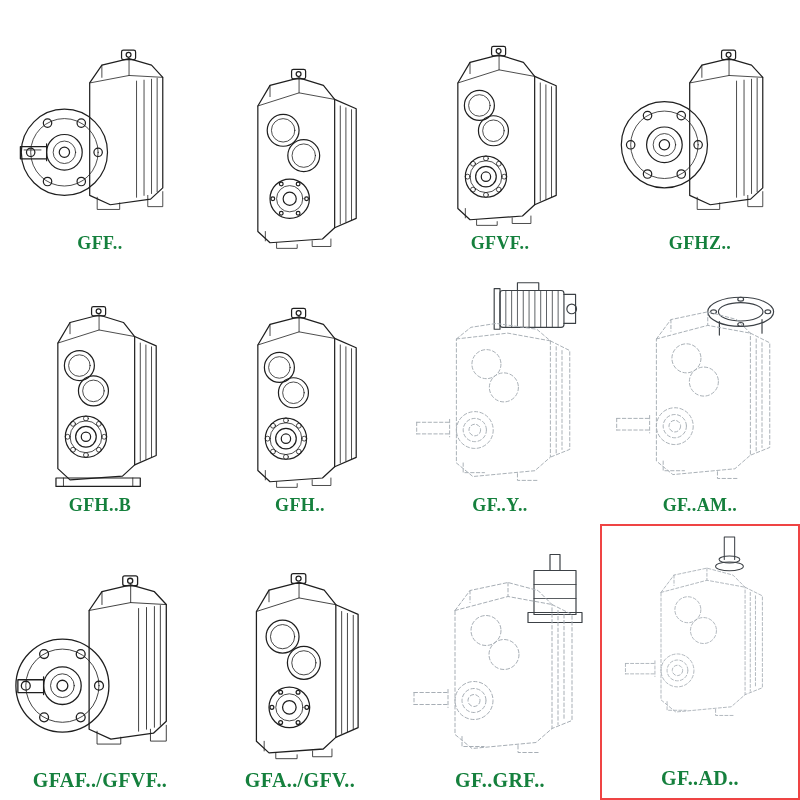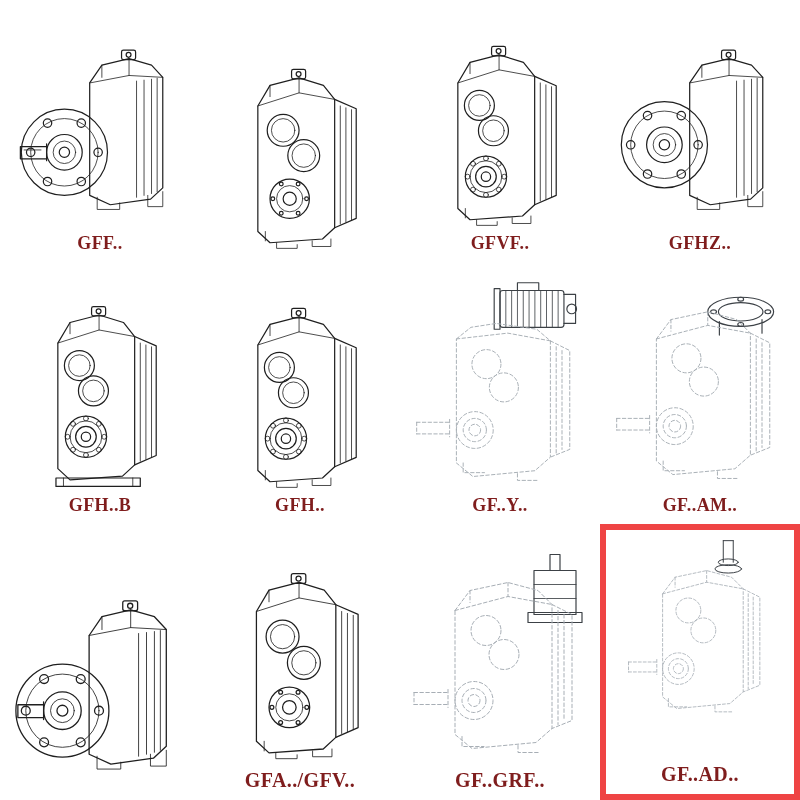--- a/index.html
+++ b/index.html
@@ -1,20 +1,20 @@
 <!DOCTYPE html>
 <html><head>
 <meta charset="utf-8">
 <style>
   html,body{margin:0;padding:0;background:#ffffff;}
   body{width:800px;height:800px;overflow:hidden;}
   .page{width:800px;height:800px;display:grid;grid-template-columns:repeat(4,200px);grid-template-rows:262px 262px 276px;background:#fff;}
   .cell{display:flex;flex-direction:column;align-items:center;justify-content:flex-end;padding:4px 0 8px;box-sizing:border-box;}
-  .cell-boxed{border:6px solid #ef4444;gap:40px;}
-  .cap{font-family:"Liberation Serif",serif;font-weight:700;font-size:18px;color:#7f1d1d;letter-spacing:.4px;margin-top:2px;white-space:nowrap;}
+  .cell-boxed{border:2px solid #ef4444;gap:40px;}
+  .cap{font-family:"Liberation Serif",serif;font-weight:700;font-size:18px;color:#15803d;letter-spacing:.4px;margin-top:2px;white-space:nowrap;}
   .r3 .cap{font-size:20px;}
   svg{display:block;}
   .ln{fill:none;stroke:#1f1f1f;stroke-width:1.3;stroke-linejoin:round;stroke-linecap:round;}
   .tn{stroke-width:.85;}
   .ph{fill:none;stroke:#a7aeb5;stroke-width:1;stroke-dasharray:3.5 2.4;stroke-linejoin:round;stroke-linecap:round;}
   .sol{fill:none;stroke:#3c4146;stroke-width:1.2;stroke-linejoin:round;stroke-linecap:round;}
 </style>
 </head>
 <body>
 
@@ -264,20 +264,21 @@
           <circle cx="38.5" cy="172" r="4.5"></circle>
         <circle cx="20" cy="140" r="4.5"></circle>
           <circle cx="38.5" cy="108" r="4.5"></circle>
           <circle cx="75.5" cy="108" r="4.5"></circle>
         <circle cx="57" cy="140" r="19"></circle>
           <circle class="tn" cx="57" cy="140" r="12"></circle>
           <circle cx="57" cy="140" r="5.5"></circle>
         <path d="M12 134 H38 M12 147 H38 M12 134 V147 M38 131 V149"></path>
       </g>
     </svg>
+    <figcaption class="cap">GFAF../GFVF..</figcaption>
   </figure>
 
   <figure class="cell r3" style="margin:0">
     <svg width="184" height="220" viewBox="0 0 190 222">
       <g class="ln">
         <path d="M50 64 L63 42 L94 34 L120 42 L132 57 L132 194 L119 206 L63 210 L50 198 Z"></path>
         <path d="M132 57 L155 67 L155 184 L132 194"></path>
         <path class="tn" d="M138 64 V190 M144 66 V188 M150 68 V186"></path>
         <path class="tn" d="M63 42 L63 54 M50 64 L94 50 L132 57 M94 34 L94 50"></path>
         <rect x="86" y="25" width="15" height="10" rx="2"></rect>

